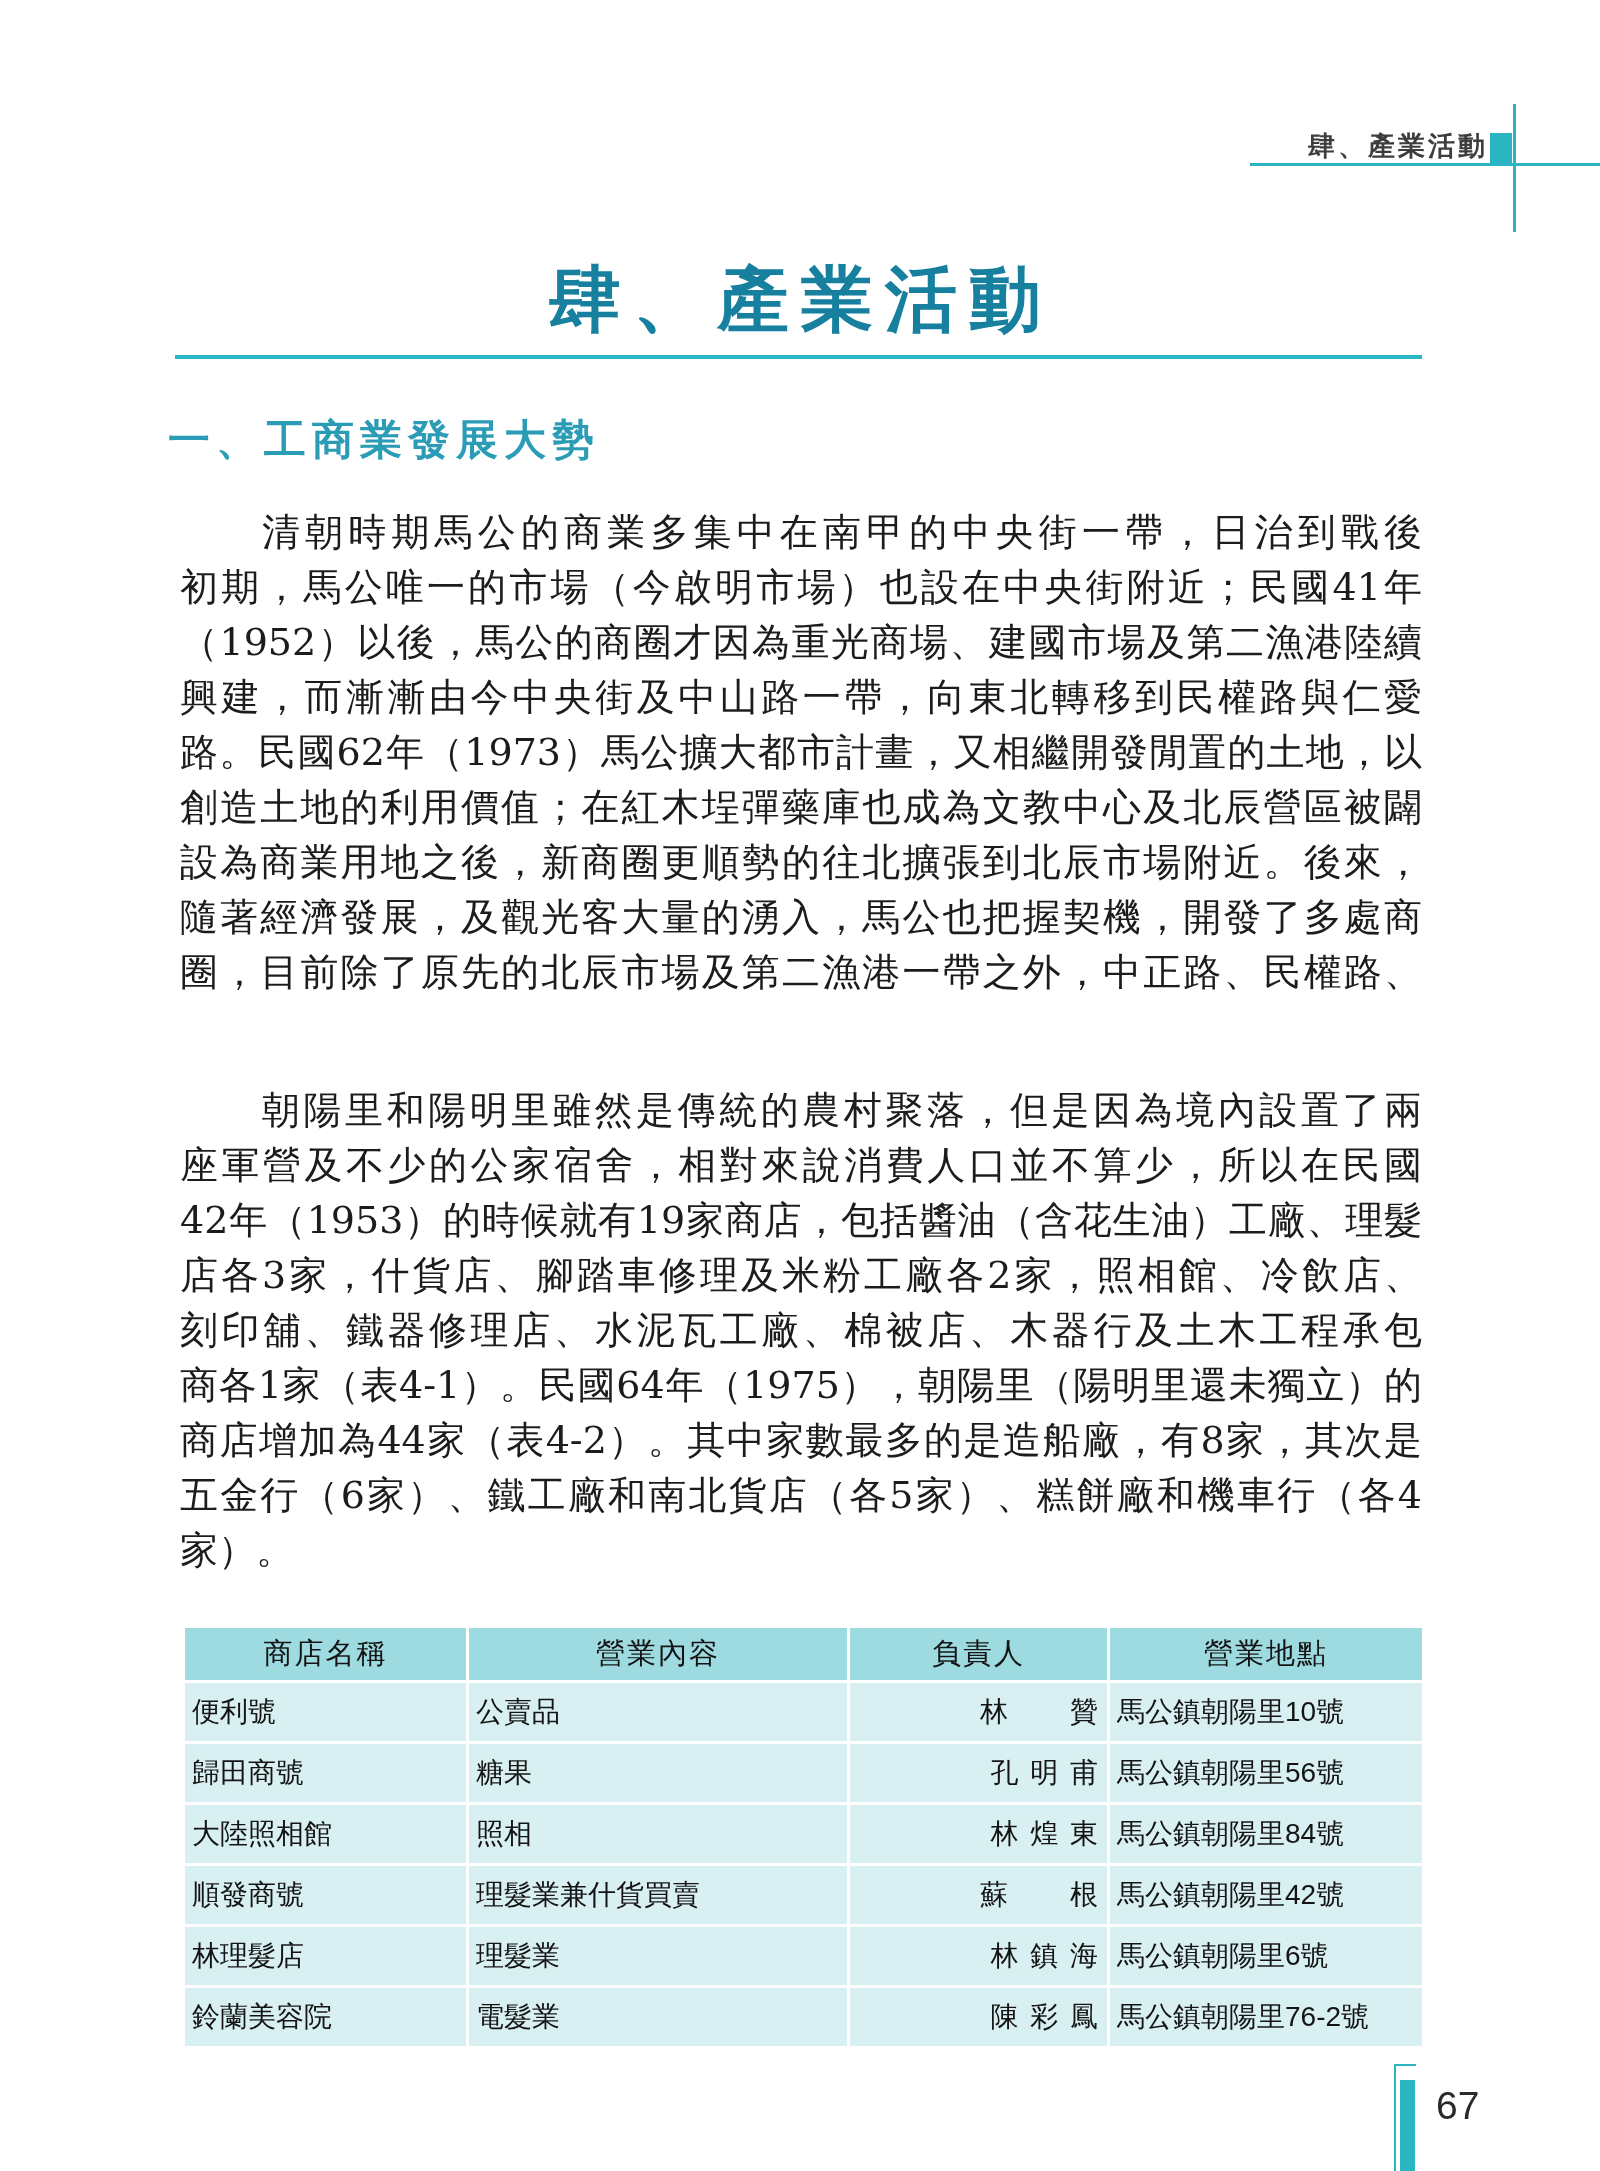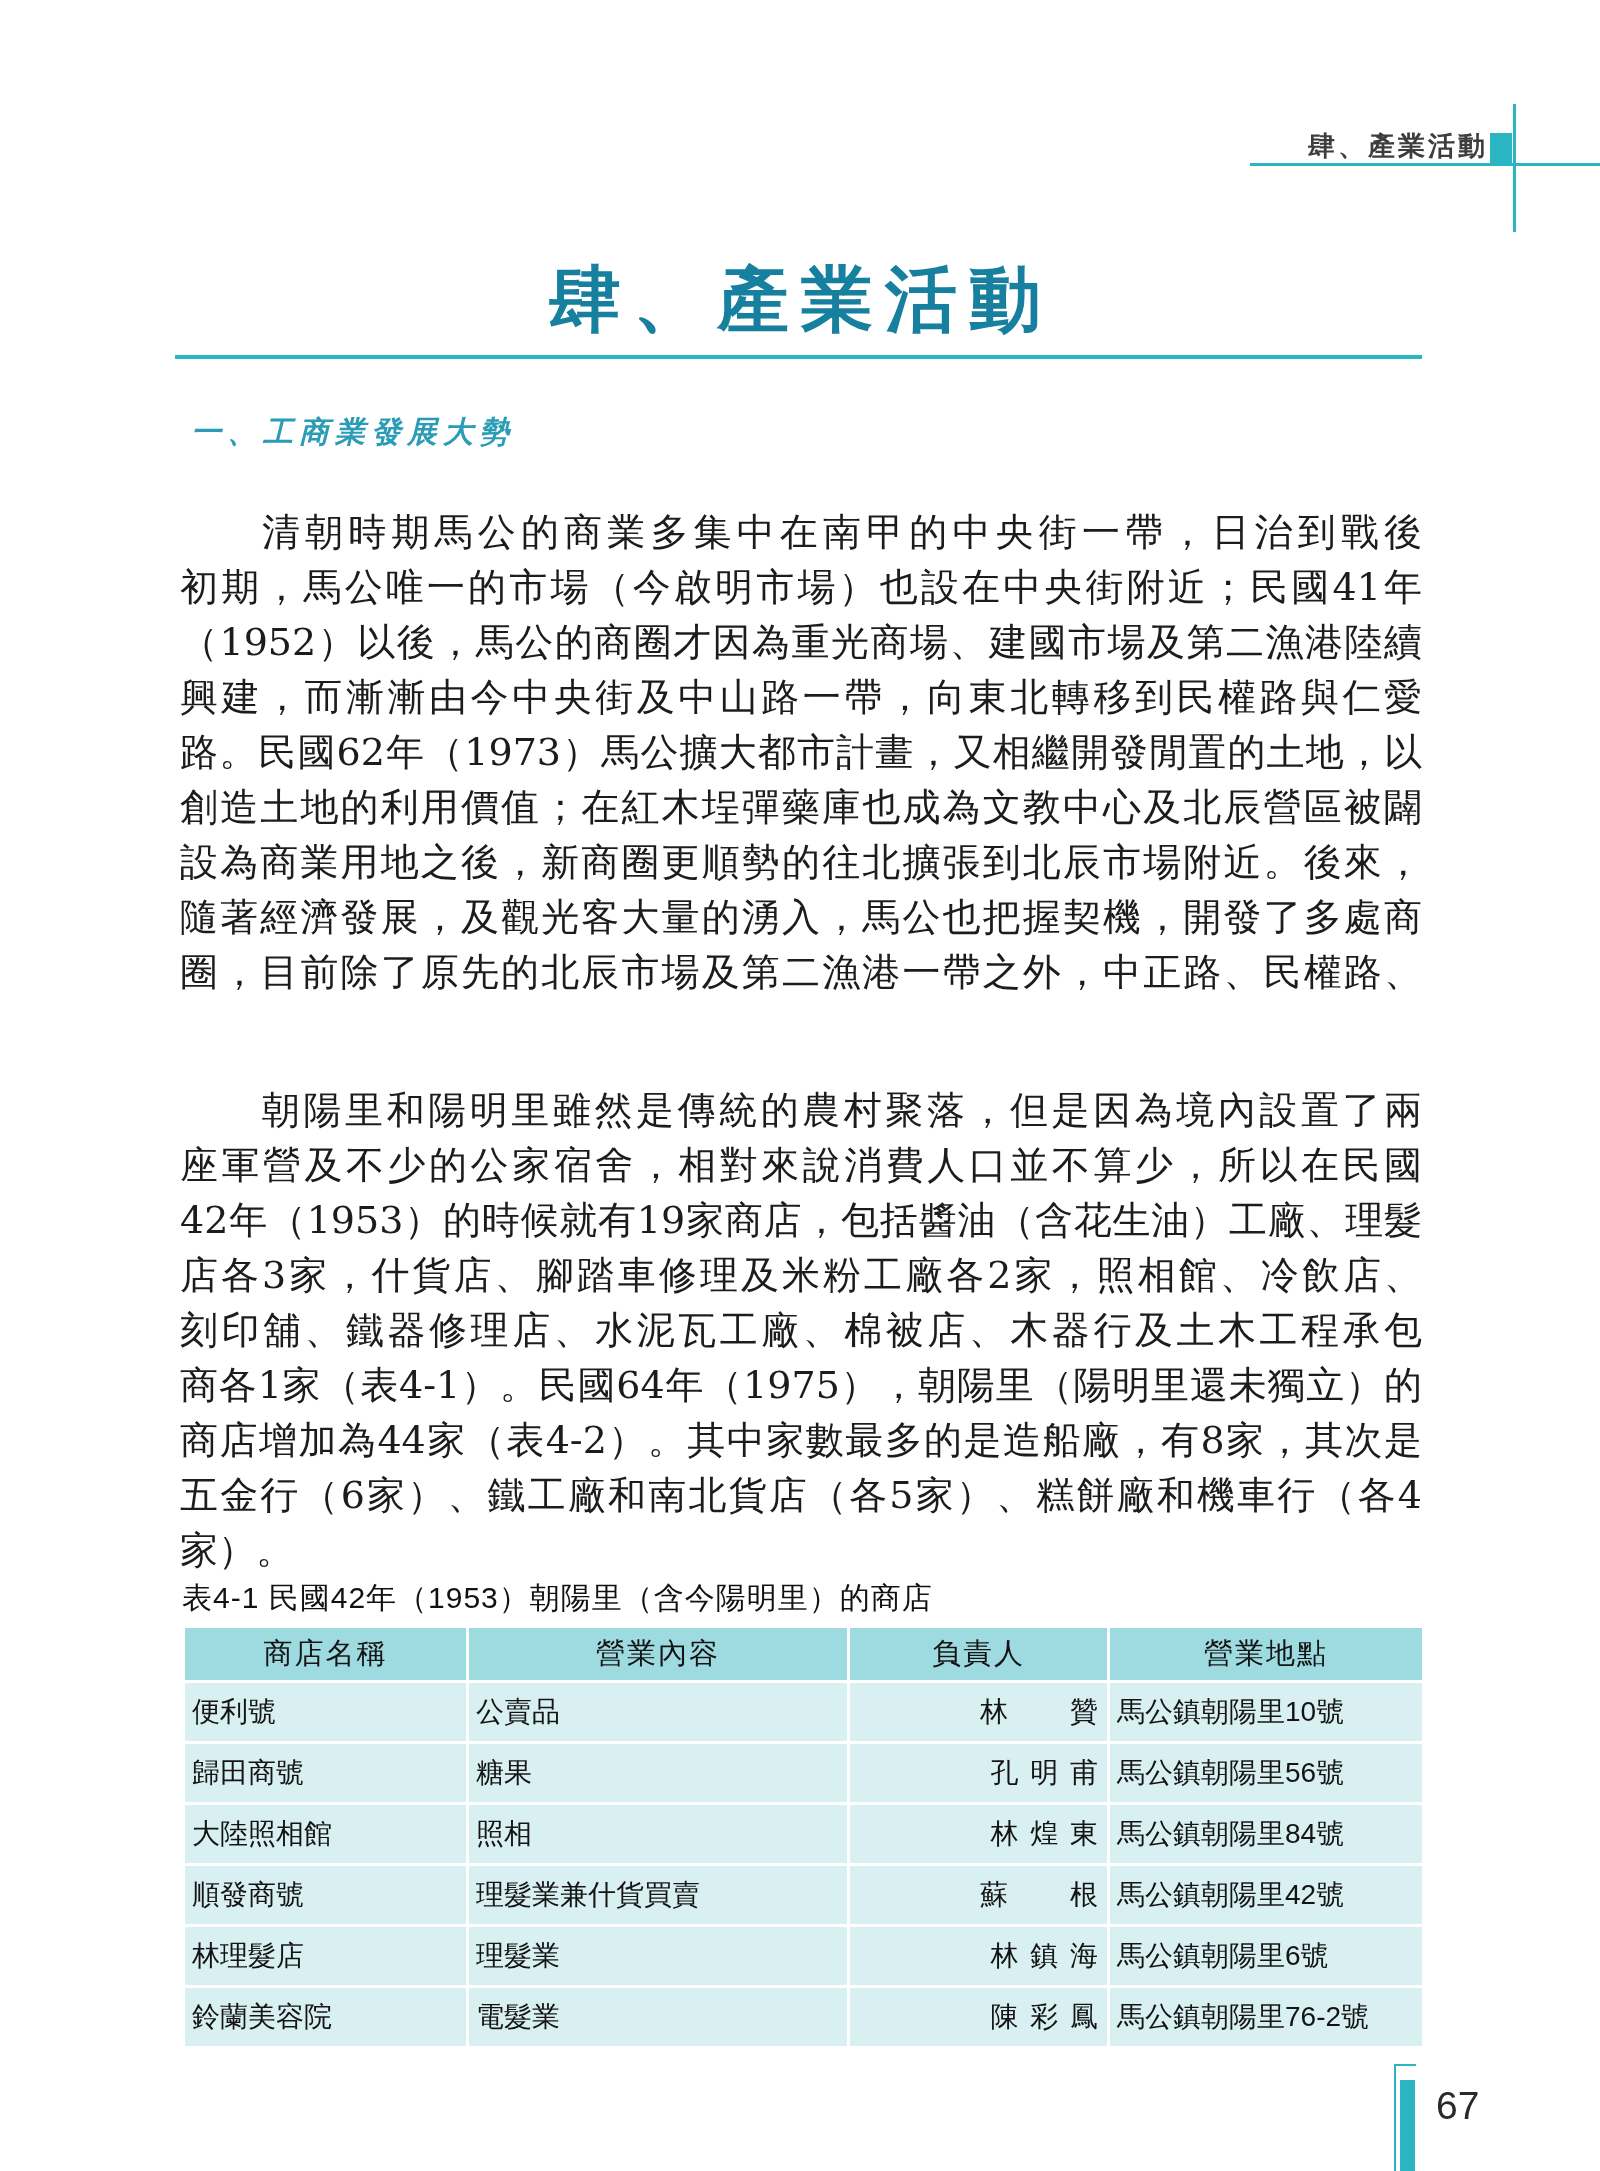--- a/index.html
+++ b/index.html
@@ -64,27 +64,26 @@
   .title-underline{
     position:absolute;
     left:175px;top:355px;
     width:1247px;height:4px;
     background:var(--cyan-rule);
   }
 
   
   .section-heading{
     position:absolute;
-    left:191px;top:412px;
+    left:168px;top:412px;
     margin:0;
-    font-size:30px;font-weight:bold;
+    font-size:42px;font-weight:bold;
     letter-spacing:6px;
     color:var(--teal-bright);
     white-space:nowrap;
-    font-style:italic;
   }
 
   
   .paragraph{
     position:absolute;
     left:180px;width:1242px;
     color:var(--ink);
   }
   .p1{top:505px;}
   .p2{top:1083px;}
@@ -200,21 +199,20 @@
     <div class="bodyline">座軍營及不少的公家宿舍，相對來說消費人口並不算少，所以在民國</div>
     <div class="bodyline">42年（1953）的時候就有19家商店，包括醬油（含花生油）工廠、理髮</div>
     <div class="bodyline">店各3家，什貨店、腳踏車修理及米粉工廠各2家，照相館、冷飲店、</div>
     <div class="bodyline">刻印舖、鐵器修理店、水泥瓦工廠、棉被店、木器行及土木工程承包</div>
     <div class="bodyline">商各1家（表4-1）。民國64年（1975），朝陽里（陽明里還未獨立）的</div>
     <div class="bodyline">商店增加為44家（表4-2）。其中家數最多的是造船廠，有8家，其次是</div>
     <div class="bodyline">五金行（6家）、鐵工廠和南北貨店（各5家）、糕餅廠和機車行（各4</div>
     <div class="bodyline last">家）。</div>
   </div>
 
-  <div class="table-caption">表4-1  民國42年（1953）朝陽里（含今陽明里）的商店</div>
 
   <table class="shops">
     <colgroup>
         <col class="c1">
         <col class="c2">
         <col class="c3">
         <col class="c4">
       </colgroup>
     <thead>
       <tr>

